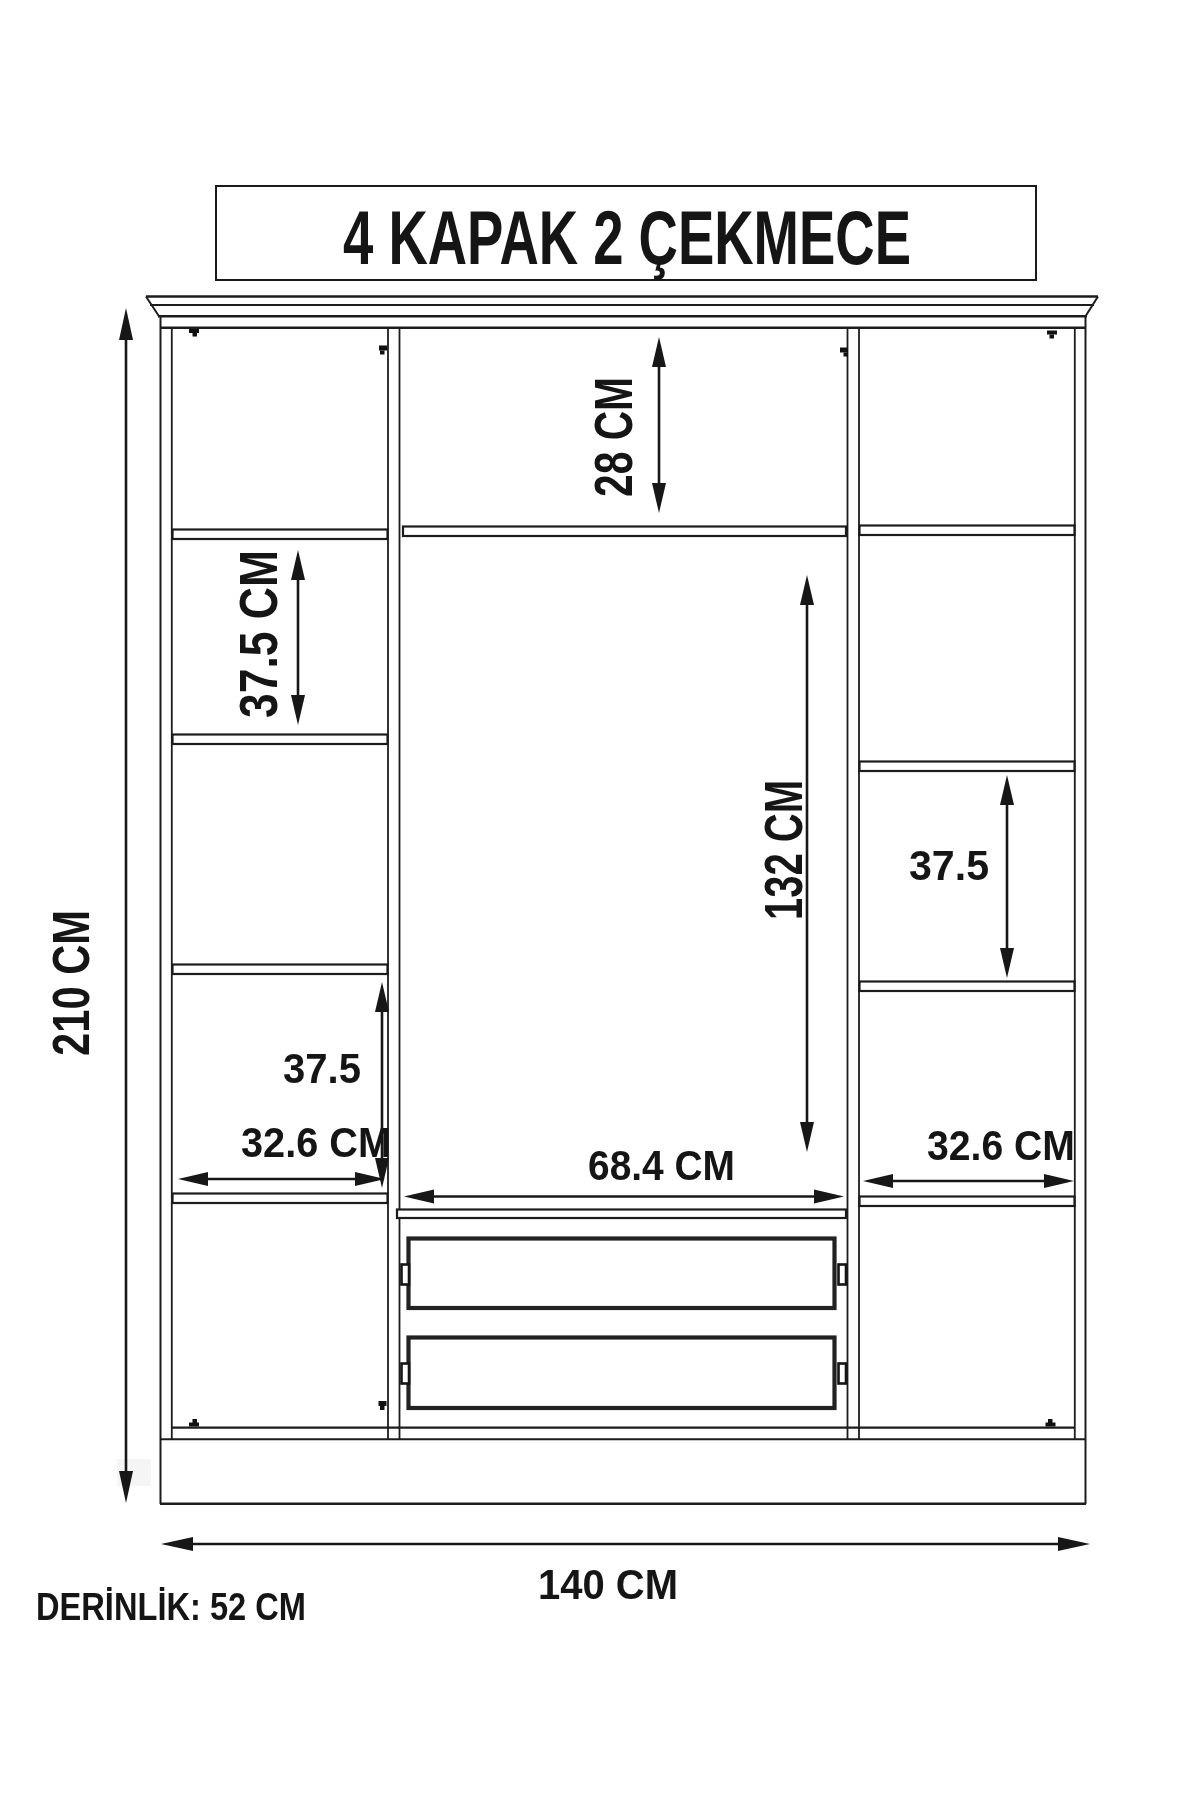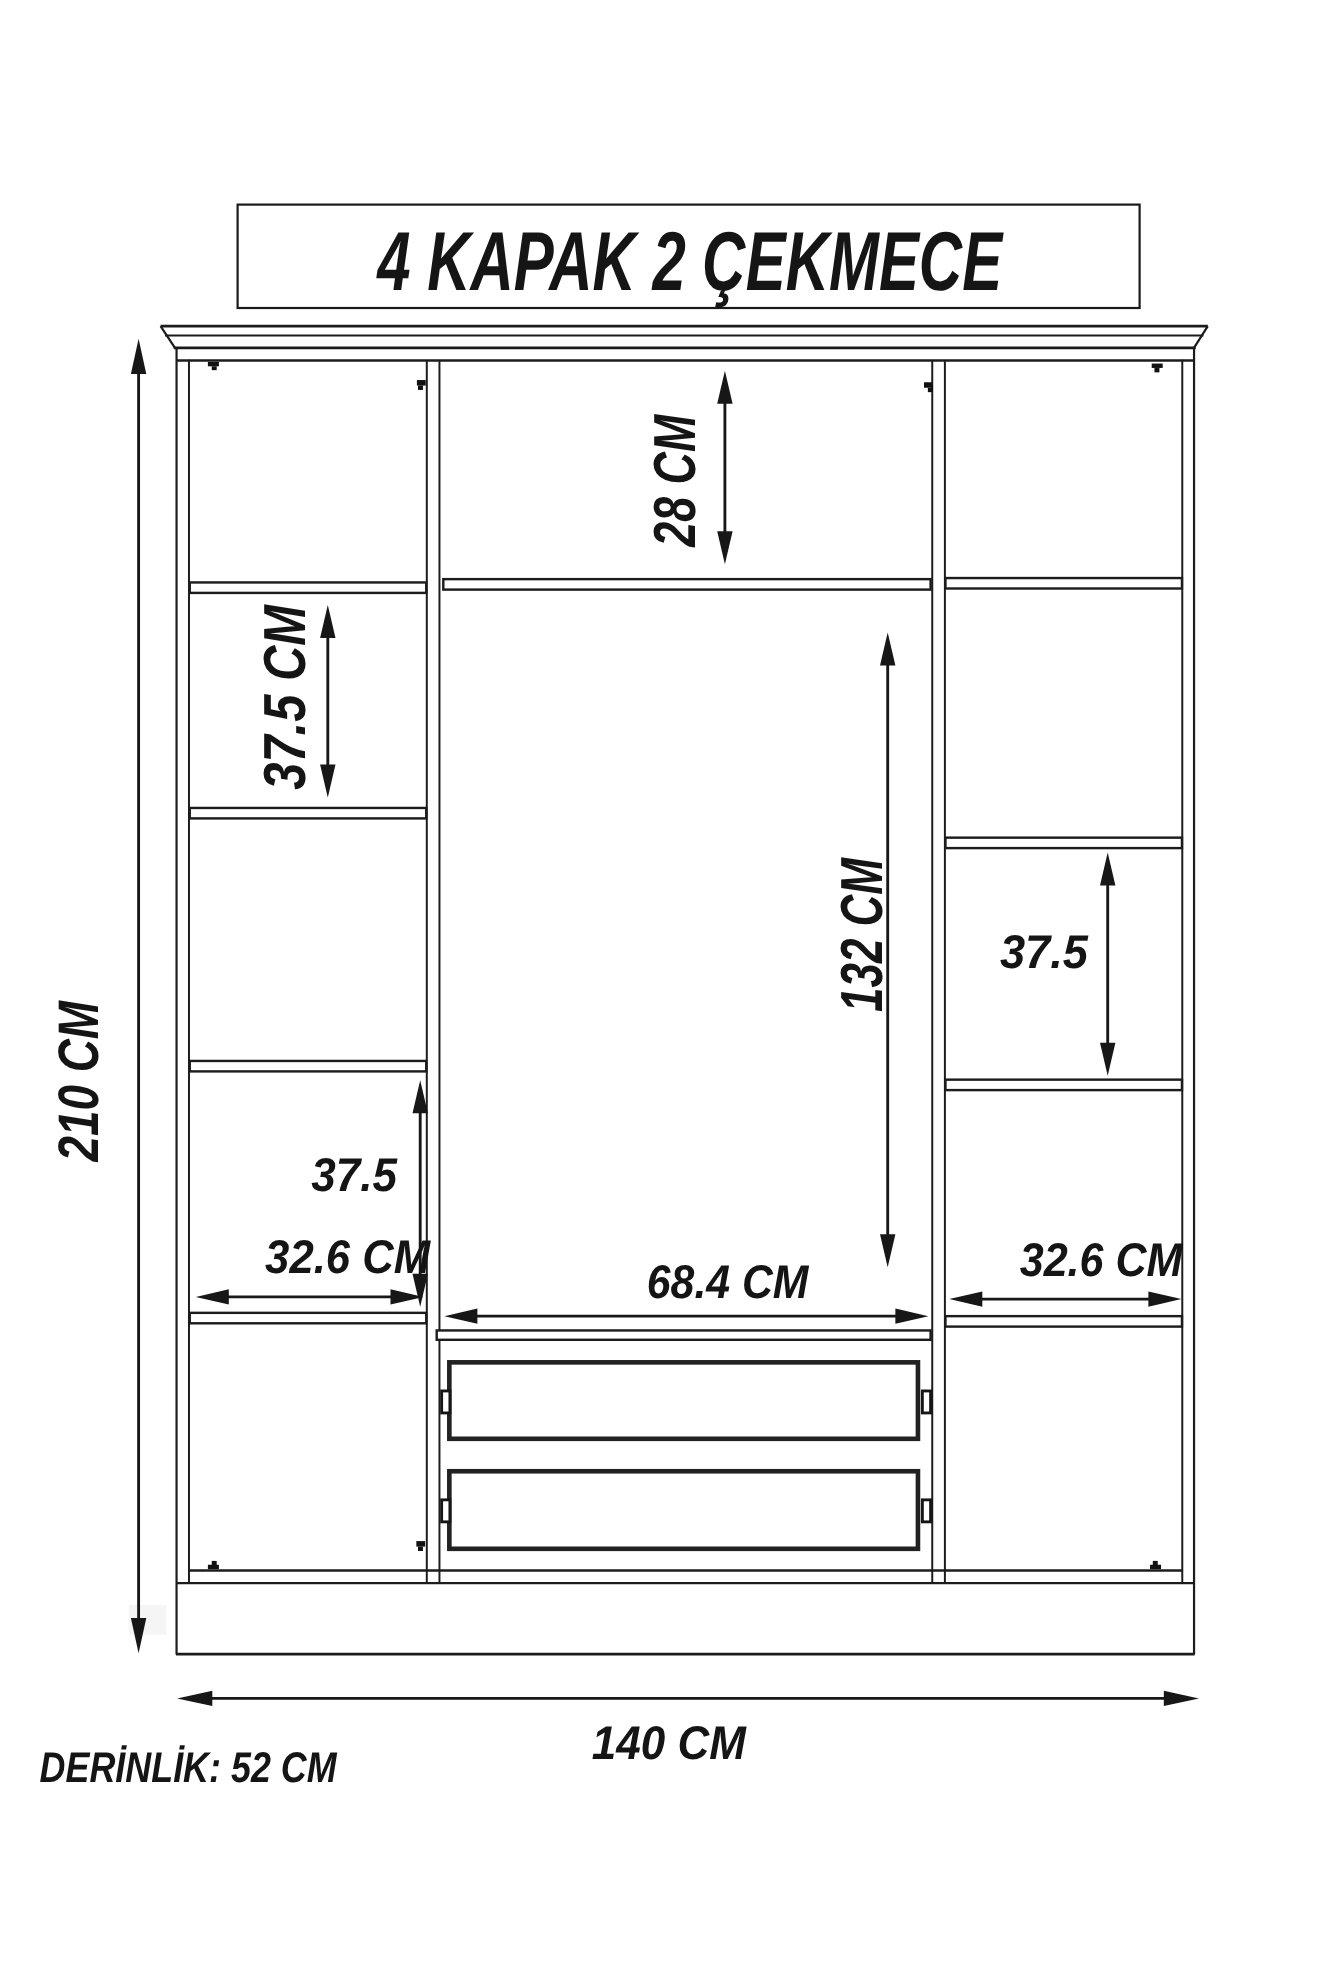--- a/index.html
+++ b/index.html
@@ -1,16 +1,16 @@
 <!DOCTYPE html>
 <html><head>
 <meta charset="utf-8">
 <style>
   html,body{margin:0;padding:0;background:#ffffff;}
-  .page{width:1200px;height:1800px;position:relative;background:#ffffff;overflow:hidden;font-style:italic;}
+  .page{width:1200px;height:1800px;position:relative;background:#ffffff;overflow:hidden;}
   text{font-family:"Liberation Sans", sans-serif;font-weight:bold;fill:#151515;}
 </style>
 </head>
 <body>
 <div class="page">
 <svg width="1200" height="1800" viewBox="0 0 1200 1800" xmlns="http://www.w3.org/2000/svg">
   <rect x="0" y="0" width="1200" height="1800" fill="#ffffff"></rect>
 
   <rect x="216" y="186" width="820" height="94" fill="#ffffff" stroke="#1a1a1a" stroke-width="2"></rect>
 

